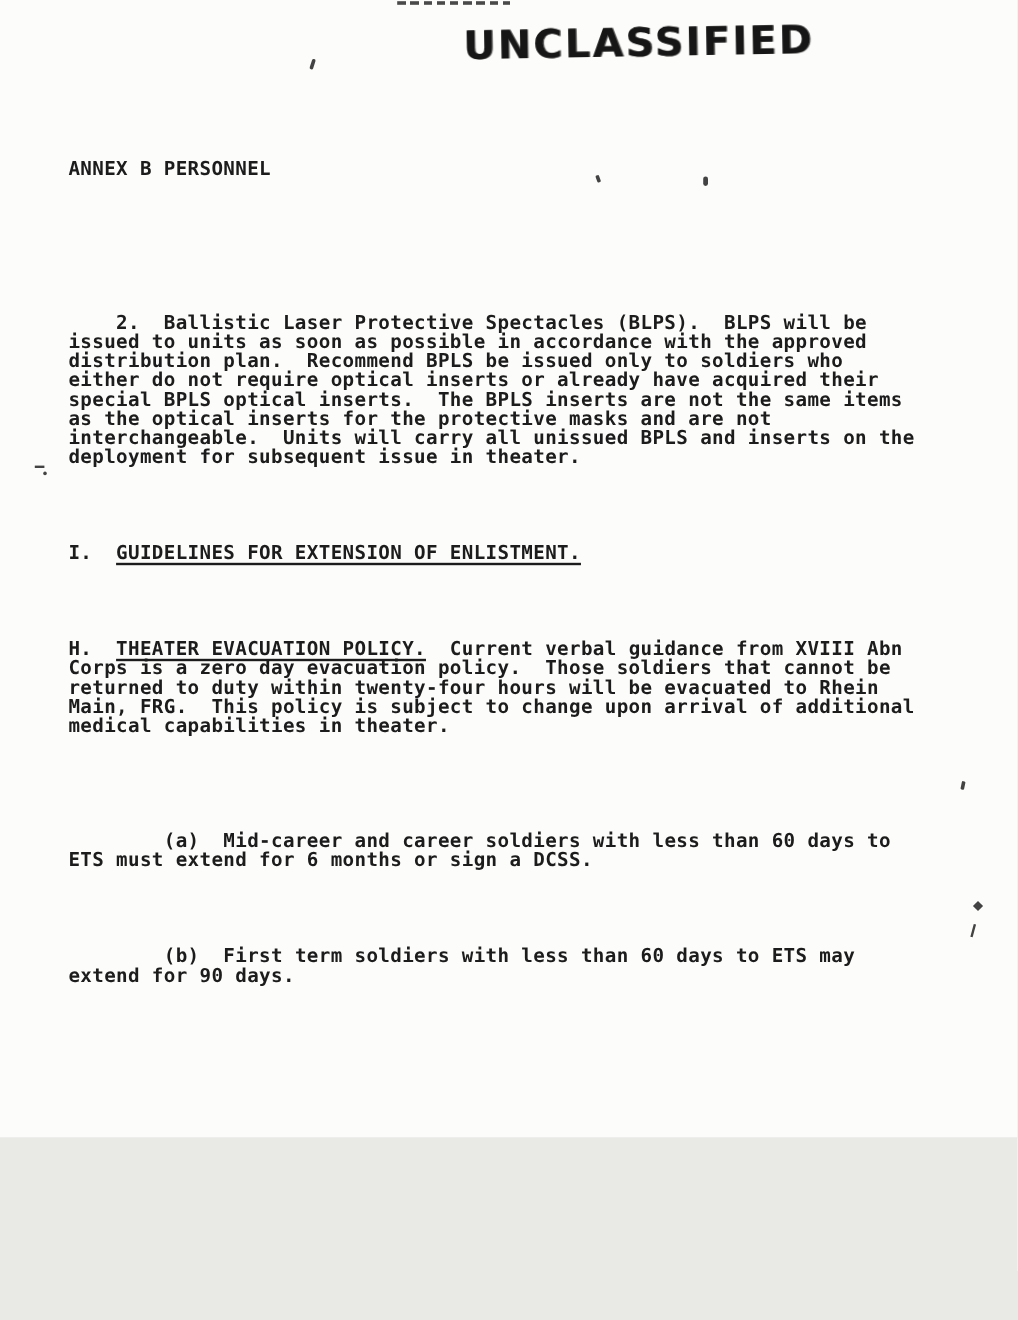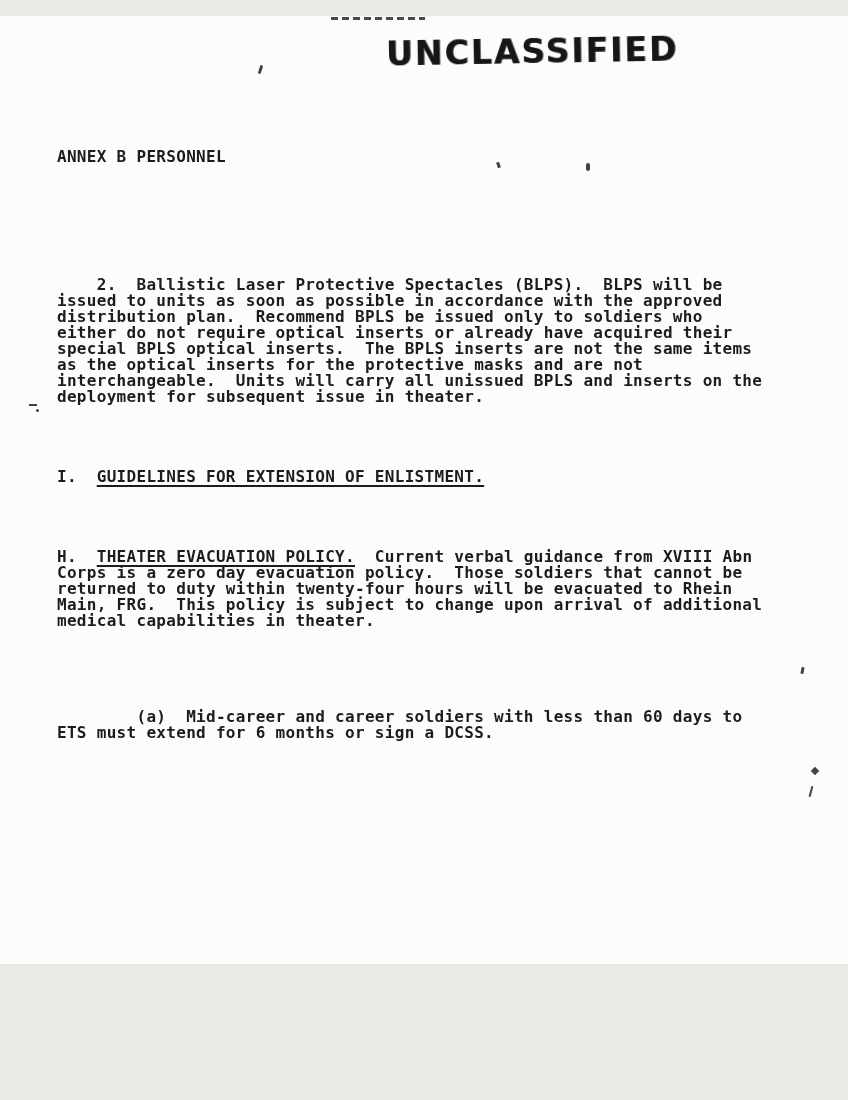--- a/index.html
+++ b/index.html
@@ -1,21 +1,21 @@
 <!DOCTYPE html>
 <html><head>
 <meta charset="utf-8">
 <style>
   * { margin:0; padding:0; box-sizing:border-box; }
   html, body { background:#e9e9e6; }
   .page {
     position:relative;
     width:848px;
     height:948px;
-    margin:16px auto;
+    margin:0 auto;
     background:#fcfcfa;
     overflow:hidden;
     font-family:"DejaVu Sans Mono","Liberation Mono",monospace;
     font-weight:700;
     color:#1c1c1c;
   }
   .doc {
     position:absolute;
     left:57px;
     top:85px;
@@ -99,20 +99,22 @@
     <div class="para"><span>H.  </span><span class="u">THEATER EVACUATION POLICY.</span><span>  Current verbal guidance from XVIII Abn
 Corps is a zero day evacuation policy.  Those soldiers that cannot be
 returned to duty within twenty-four hours will be evacuated to Rhein
 Main, FRG.  This policy is subject to change upon arrival of additional
 medical capabilities in theater.</span></div>
 
 
     <div class="para">        (a)  Mid-career and career soldiers with less than 60 days to
 ETS must extend for 6 months or sign a DCSS.</div>
 
+    <div class="para">        (b)  First term soldiers with less than 60 days to ETS may
+extend for 90 days.</div>
 
     
 
     
 
     
 
   </div>
 
   <div class="stamp stamp-bottom">UNCLASSIFIED</div>

